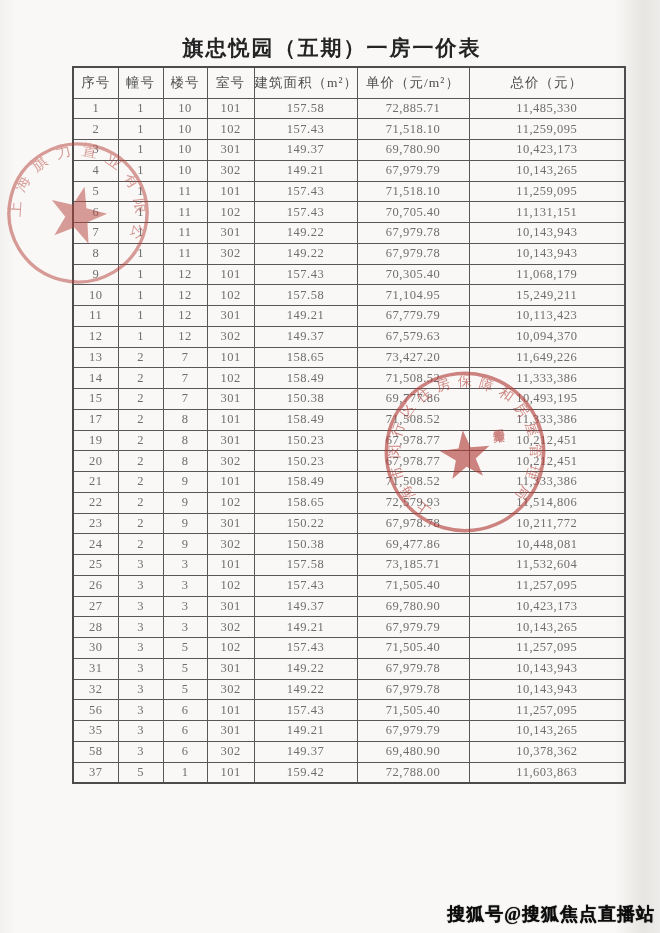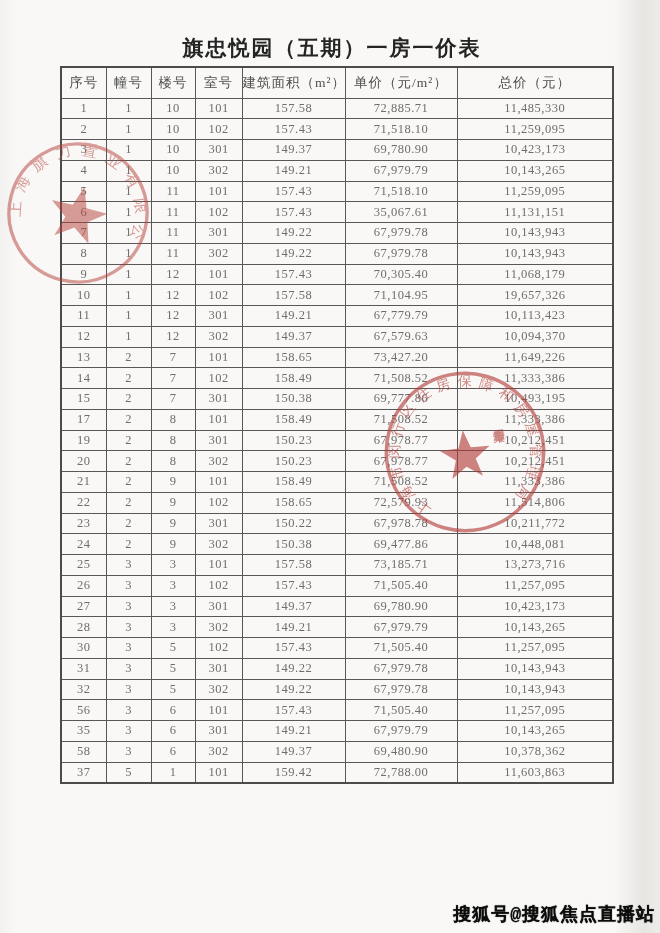--- a/index.html
+++ b/index.html
@@ -11,21 +11,21 @@
   .page {
     position:relative; width:660px; height:933px; overflow:hidden;
     background:linear-gradient(to right,#f2f1ef 0%,#f9f8f6 2.5%,#f9f8f6 93%,#e7e5e2 97.5%,#eeecea 100%);
   }
   .doc-title {
     position:absolute; top:34px; left:56px; width:552px;
     text-align:center; font-size:21px; font-weight:bold; color:#242424;
     letter-spacing:2px;
   }
   table.price-table {
-    position:absolute; left:60px; top:66px; width:552px;
+    position:absolute; left:72px; top:66px; width:552px;
     border-collapse:collapse; table-layout:fixed;
     border:2px solid #4c4c4c;
   }
   table.price-table th, table.price-table td {
     border:1px solid #585858;
     text-align:center; vertical-align:middle;
     padding:0; overflow:hidden; white-space:nowrap;
   }
   table.price-table thead tr { height:31px; }
   table.price-table th { font-weight:normal; font-size:13.5px; color:#4e4e4e; letter-spacing:1px; }
@@ -34,21 +34,21 @@
   .col-xh{width:45px}.col-zh{width:45px}.col-lh{width:44px}.col-sh{width:47px}
   .col-mj{width:103px}.col-dj{width:112px}.col-zj{width:156px}
 
   .stamp { position:absolute; pointer-events:none; }
   .stamp-company { left:3px; top:138px; width:150px; height:150px; opacity:0.5; }
   .stamp-gov { left:380px; top:367px; width:170px; height:170px; opacity:0.62; }
   .stamp text { font-family:"Liberation Serif","DejaVu Serif",serif; }
 
   .watermark {
     position:absolute; right:5px; bottom:7px;
-    font-family:Liberation Mono, monospace;
+    font-family:Liberation Serif, serif;
     font-weight:bold; font-size:18px; color:#0c0c0c; letter-spacing:1px;
     text-shadow:0 0 1px #0c0c0c;
   }
 </style>
 </head>
 <body>
 
 <div class="page">
 
   <div class="doc-title">旗忠悦园（五期）一房一价表</div>
@@ -119,21 +119,21 @@
           <td>157.43</td>
           <td>71,518.10</td>
           <td>11,259,095</td>
         </tr>
         <tr>
           <td>6</td>
           <td>1</td>
           <td>11</td>
           <td>102</td>
           <td>157.43</td>
-          <td>35,067.61</td>
+          <td>70,705.40</td>
           <td>11,131,151</td>
         </tr>
         <tr>
           <td>7</td>
           <td>1</td>
           <td>11</td>
           <td>301</td>
           <td>149.22</td>
           <td>67,979.78</td>
           <td>10,143,943</td>
@@ -156,21 +156,21 @@
           <td>70,305.40</td>
           <td>11,068,179</td>
         </tr>
         <tr>
           <td>10</td>
           <td>1</td>
           <td>12</td>
           <td>102</td>
           <td>157.58</td>
           <td>71,104.95</td>
-          <td>19,657,326</td>
+          <td>15,249,211</td>
         </tr>
         <tr>
           <td>11</td>
           <td>1</td>
           <td>12</td>
           <td>301</td>
           <td>149.21</td>
           <td>67,779.79</td>
           <td>10,113,423</td>
         </tr>
@@ -273,21 +273,21 @@
           <td>69,477.86</td>
           <td>10,448,081</td>
         </tr>
         <tr>
           <td>25</td>
           <td>3</td>
           <td>3</td>
           <td>101</td>
           <td>157.58</td>
           <td>73,185.71</td>
-          <td>13,273,716</td>
+          <td>11,532,604</td>
         </tr>
         <tr>
           <td>26</td>
           <td>3</td>
           <td>3</td>
           <td>102</td>
           <td>157.43</td>
           <td>71,505.40</td>
           <td>11,257,095</td>
         </tr>

